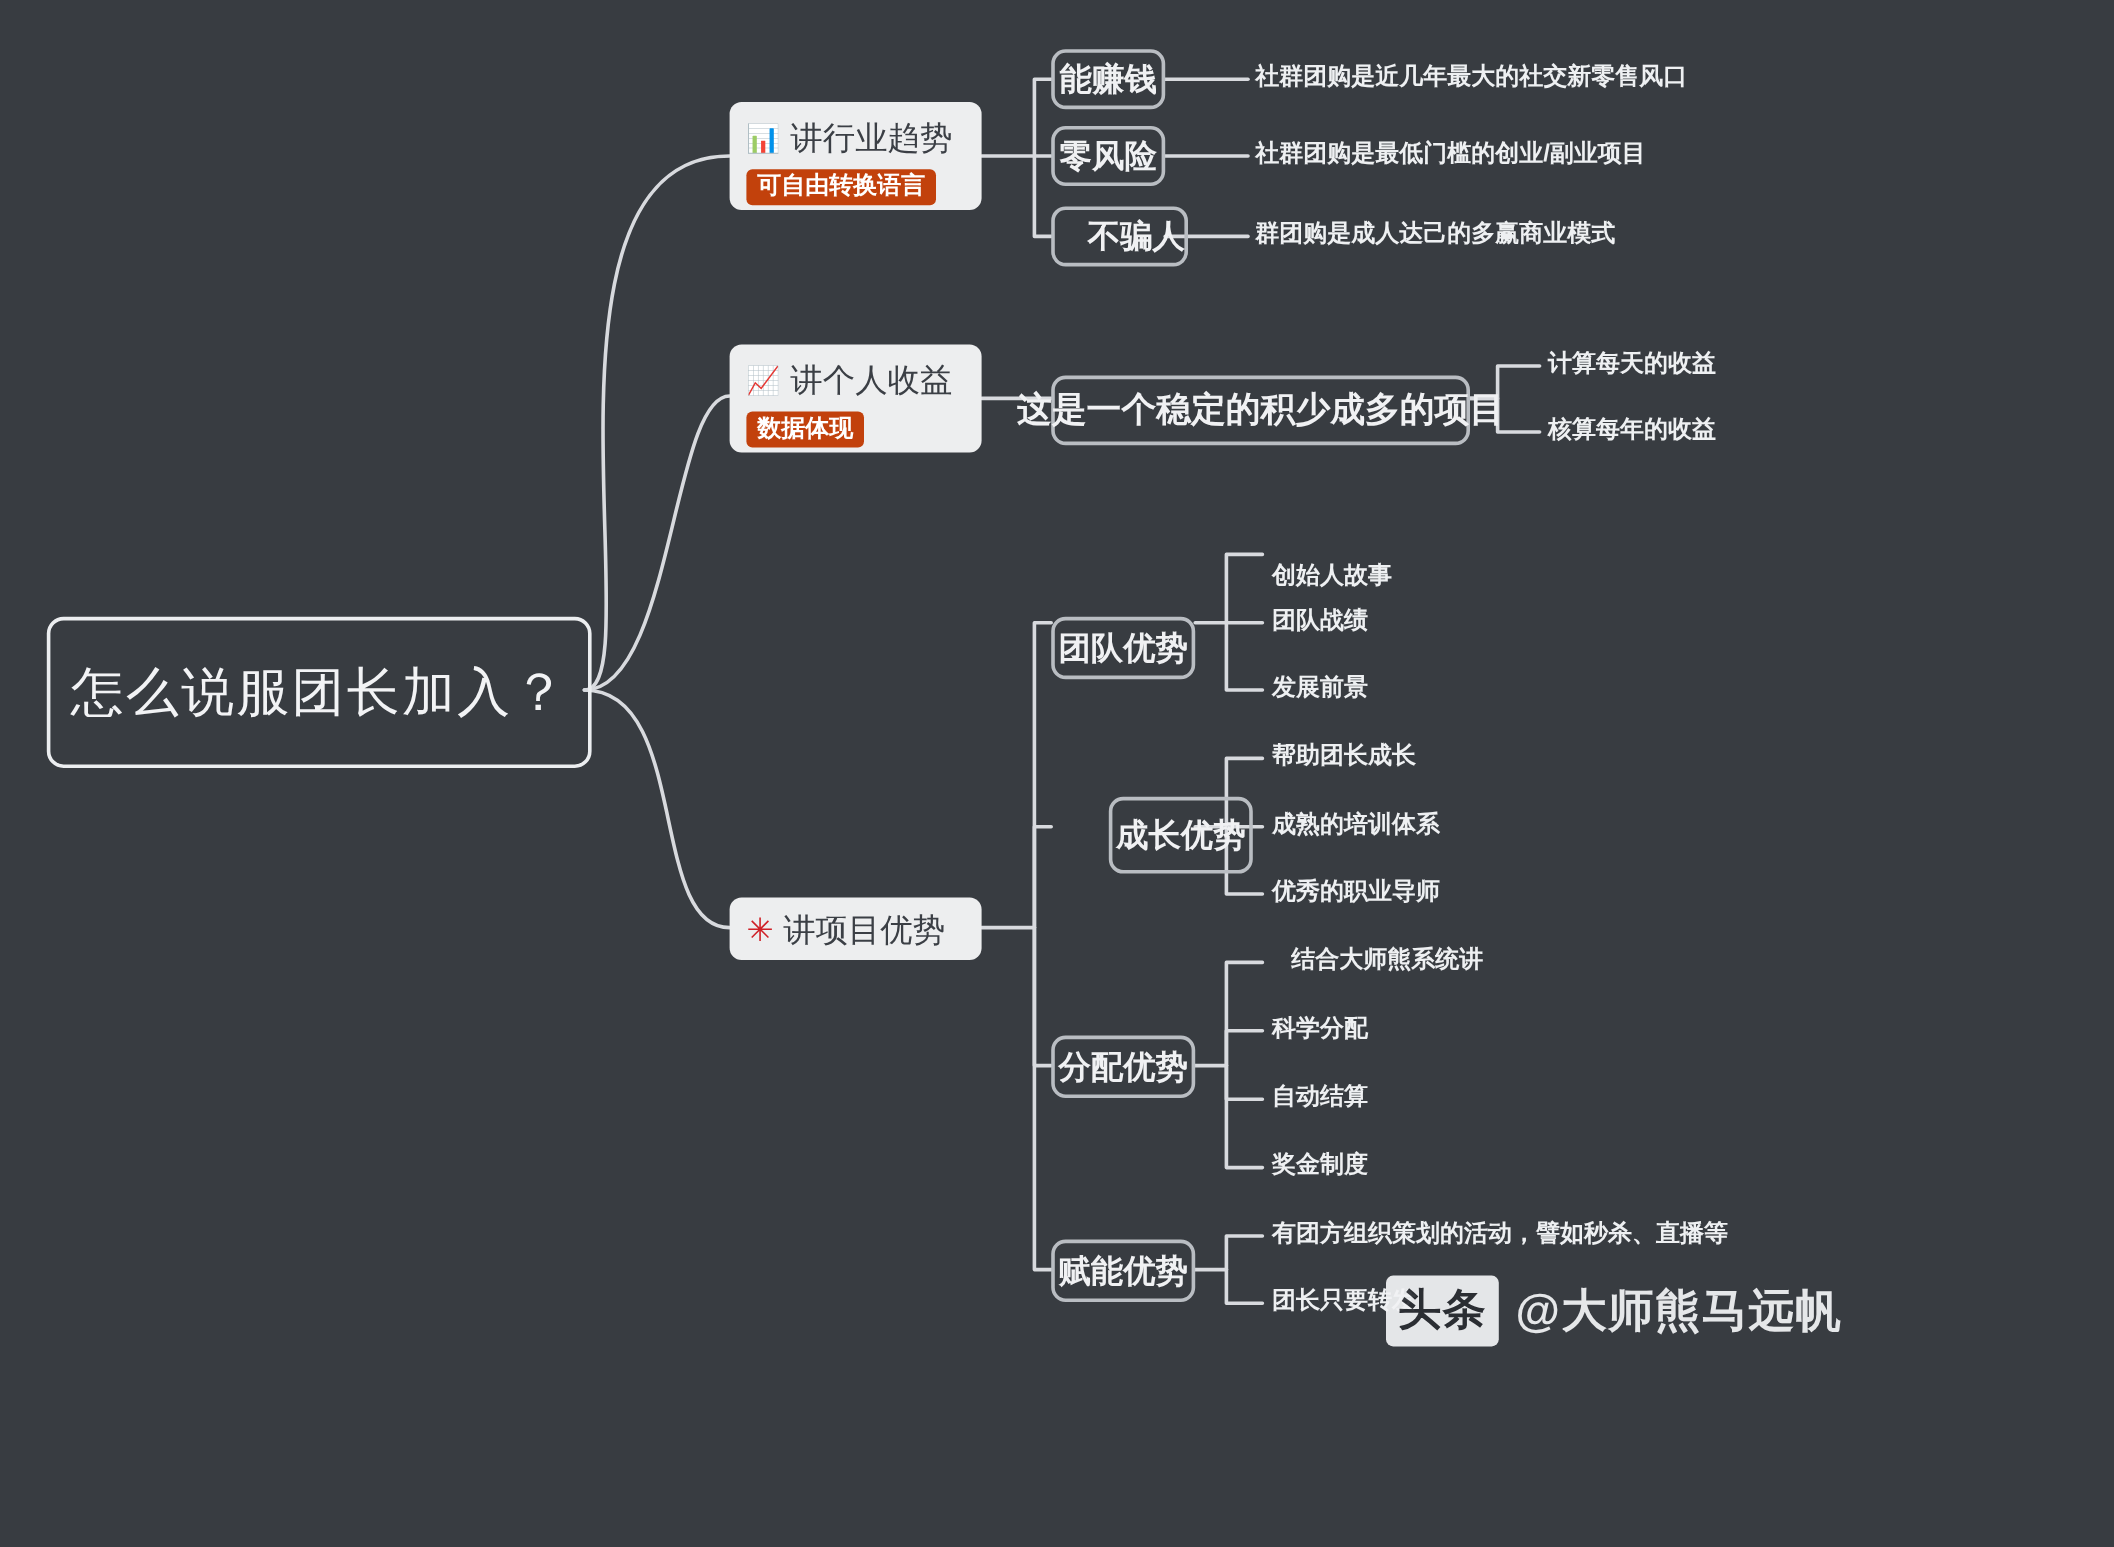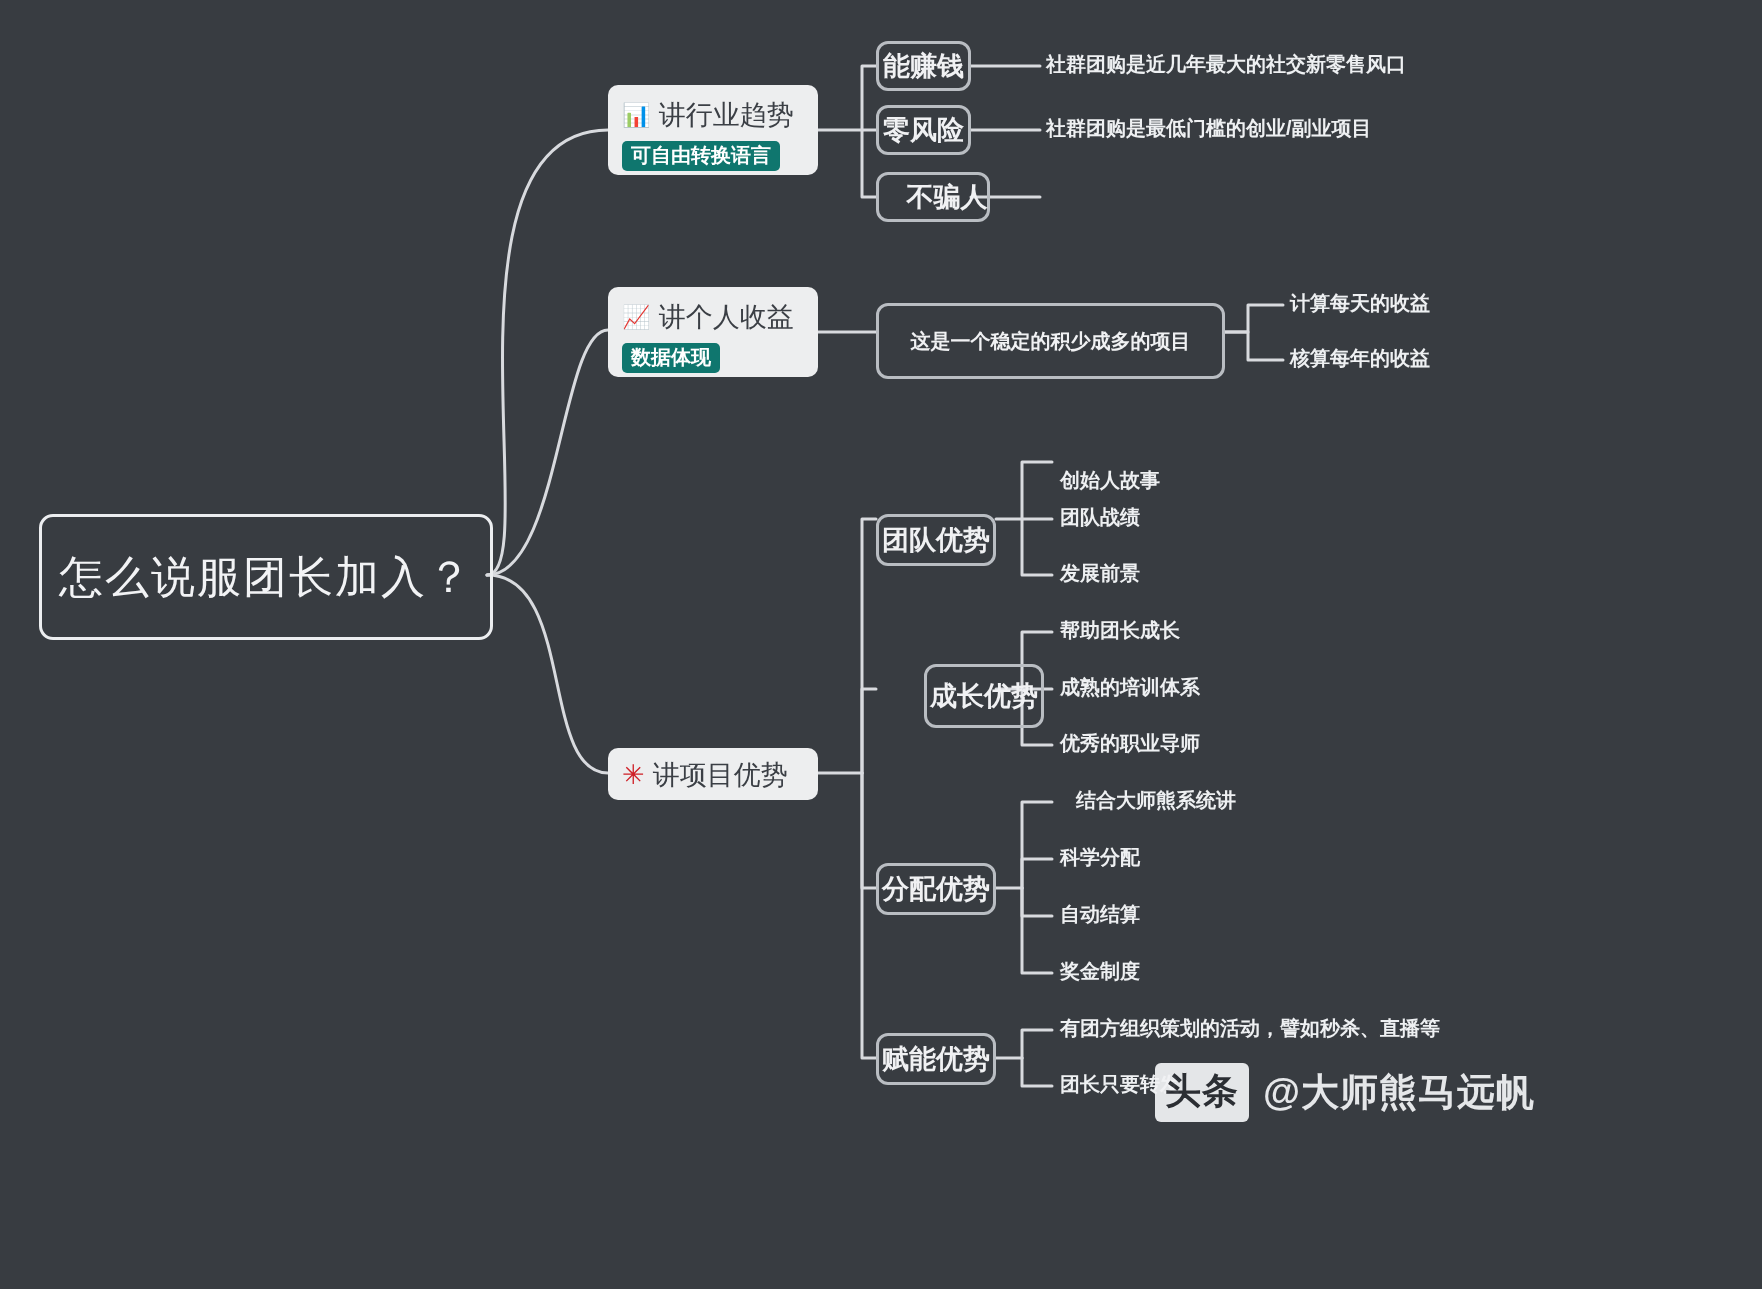--- a/index.html
+++ b/index.html
@@ -35,21 +35,21 @@
     padding:12px 18px 10px 14px;
     display:flex;flex-direction:column;align-items:flex-start;
   }
   .card-title{
     display:flex;align-items:center;gap:8px;
     color:#3b3f45;font-size:27px;white-space:nowrap;
   }
   .card-title .emoji{font-size:23px;line-height:1;display:inline-block;}
   .badge{
     margin-top:8px;
-    background:#0f766e;color:#fff;
+    background:#c2410c;color:#fff;
     font-size:20px;font-weight:bold;
     border-radius:5px;
     padding:4px 9px 5px 9px;
     white-space:nowrap;
     line-height:1.05;
   }
 
   
   .pill{
     position:absolute;
@@ -161,30 +161,33 @@
   <div class="pill" style="left:876px;top:172px;width:114px;height:50px;padding-left:28px;">
     <span>不骗人</span>
   </div>
 
   <div class="leaf" style="left:1046px;top:54px;">
     <span>社群团购是近几年最大的社交新零售风口</span>
   </div>
   <div class="leaf" style="left:1046px;top:118px;">
     <span>社群团购是最低门槛的创业/副业项目</span>
   </div>
+  <div class="leaf" style="left:1046px;top:185px;">
+    <span>群团购是成人达己的多赢商业模式</span>
+  </div>
 
   <div class="card" style="left:608px;top:287px;width:210px;height:90px;">
     <div class="card-title">
       <span class="emoji">📈</span>
       <span>讲个人收益</span>
     </div>
     <div class="badge">数据体现</div>
   </div>
 
-  <div class="pill" style="left:876px;top:303px;width:349px;height:76px;font-size:20px;">
+  <div class="pill" style="left:876px;top:313px;width:349px;height:58px;font-size:29px;">
     <span>这是一个稳定的积少成多的项目</span>
   </div>
   <div class="leaf" style="left:1290px;top:293px;">
     <span>计算每天的收益</span>
   </div>
   <div class="leaf" style="left:1290px;top:348px;">
     <span>核算每年的收益</span>
   </div>
 
   <div class="card" style="left:608px;top:748px;width:210px;height:52px;justify-content:center;">

